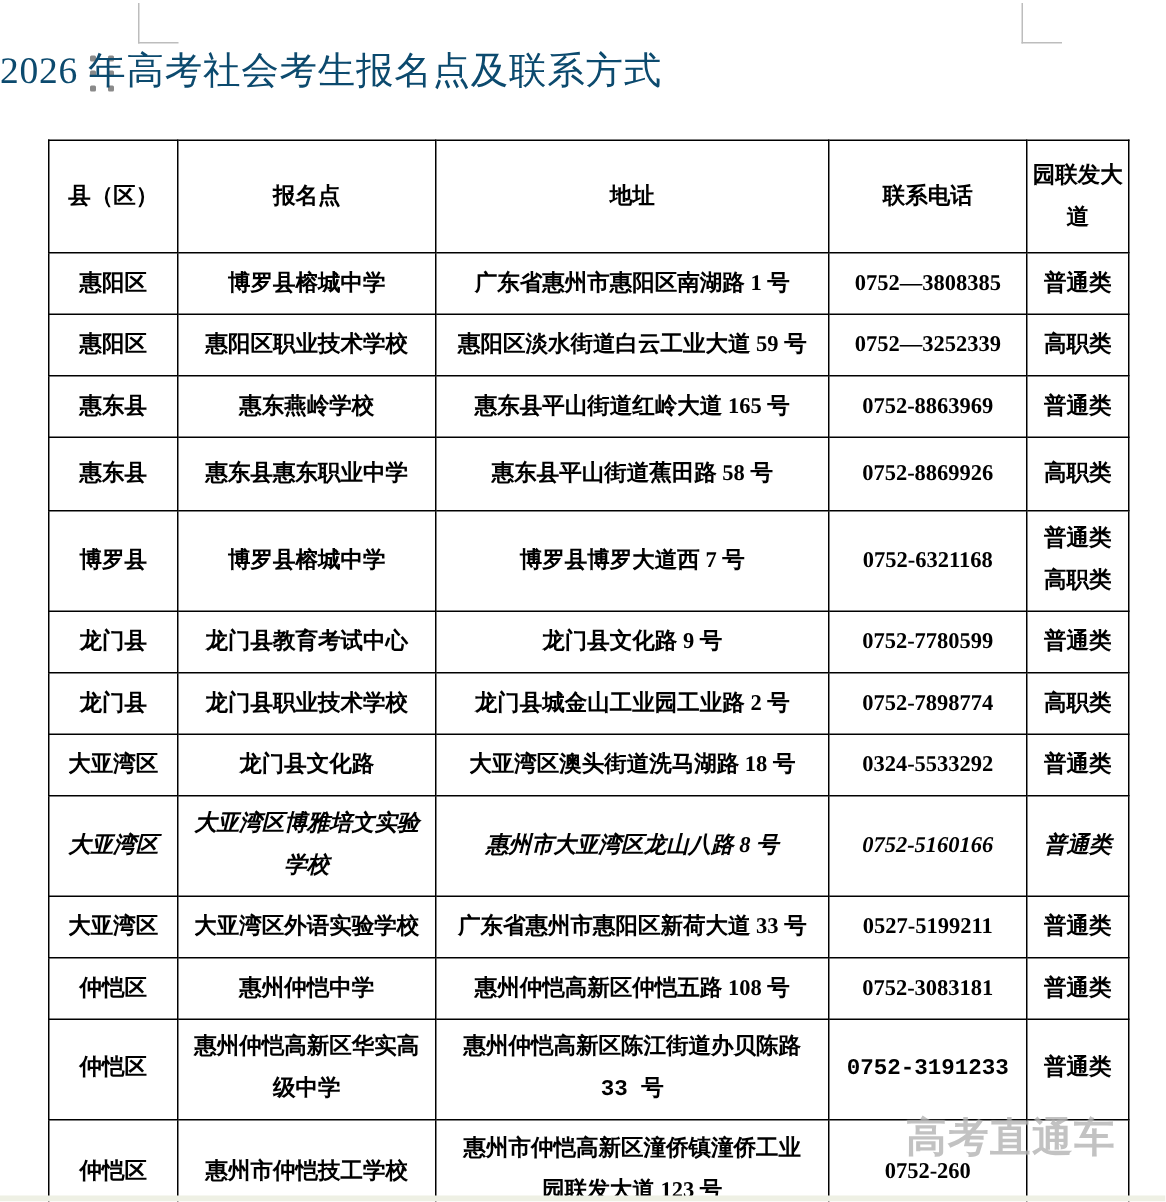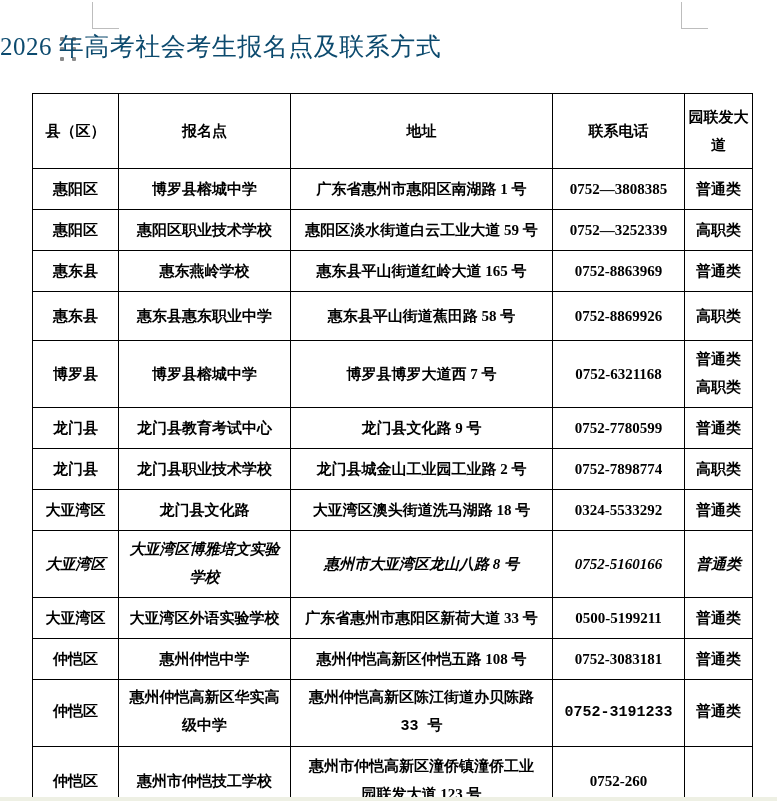--- a/index.html
+++ b/index.html
@@ -253,21 +253,21 @@
             <span>学校</span>
           </td>
           <td>惠州市大亚湾区龙山八路 8 号</td>
           <td>0752-5160166</td>
           <td>普通类</td>
         </tr>
         <tr class="r-10">
           <td>大亚湾区</td>
           <td>大亚湾区外语实验学校</td>
           <td>广东省惠州市惠阳区新荷大道 33 号</td>
-          <td>0500-5199211</td>
+          <td>0527-5199211</td>
           <td>普通类</td>
         </tr>
         <tr class="r-11">
           <td>仲恺区</td>
           <td>惠州仲恺中学</td>
           <td>惠州仲恺高新区仲恺五路 108 号</td>
           <td>0752-3083181</td>
           <td>普通类</td>
         </tr>
         <tr class="r-12">
@@ -290,15 +290,16 @@
             <span>惠州市仲恺高新区潼侨镇潼侨工业</span>
             <span>园联发大道 123 号</span>
           </td>
           <td>0752-260</td>
           <td></td>
         </tr>
       </tbody>
     </table>
   </div>
 
+  <div class="watermark">高考直通车</div>
 
   <div class="bottom-edge"></div>
 </div>
 
 </body></html>

